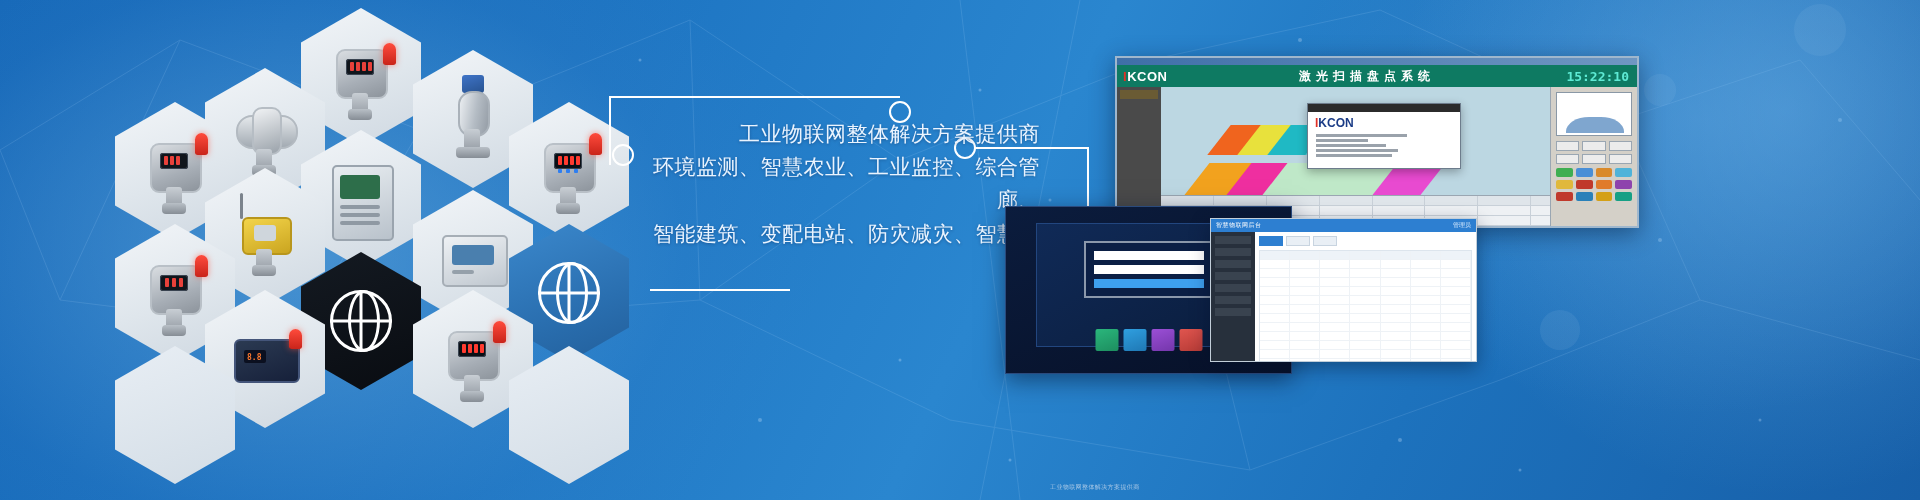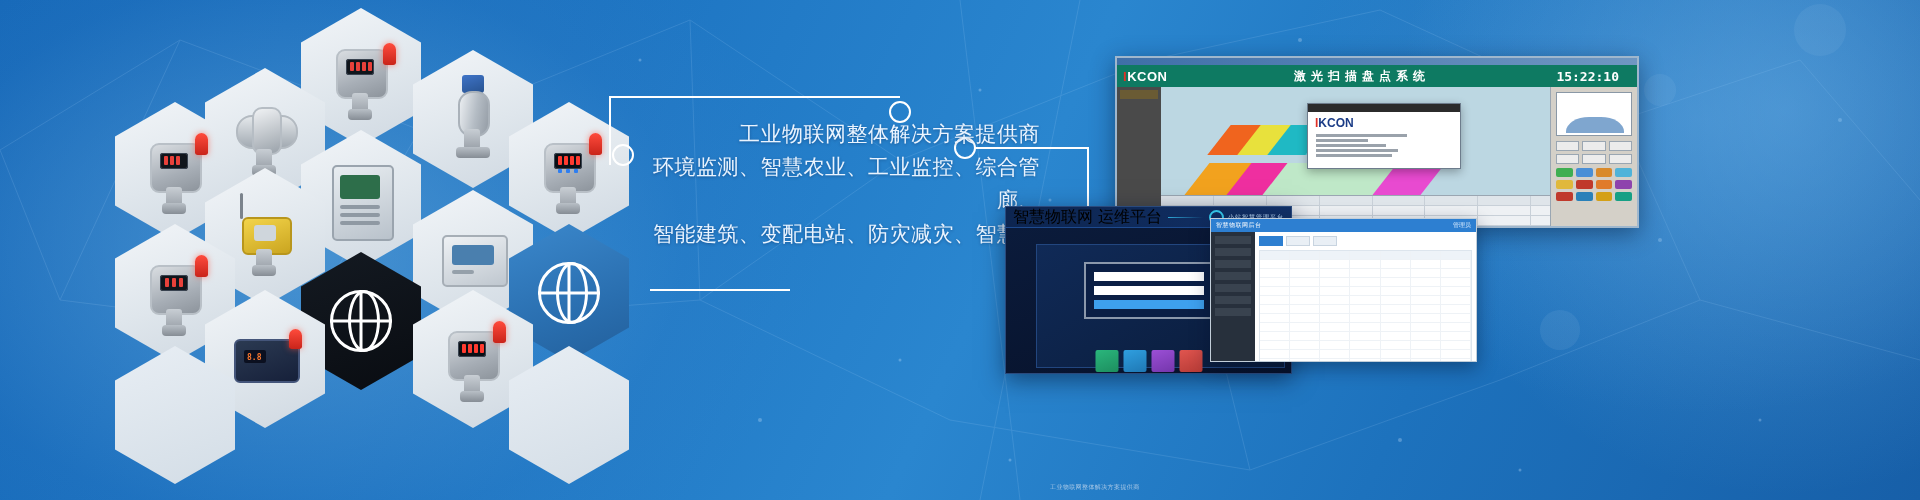--- a/index.html
+++ b/index.html
@@ -77,21 +77,21 @@
   .sub-top{margin-top:18px;}
 
   
   .mon1{position:absolute;left:1115px;top:56px;width:520px;height:168px;
     background:#0e1b2c;border:2px solid #9fb7cd;box-shadow:0 6px 22px rgba(0,18,45,.45);overflow:hidden;}
   .mon1 .titlebar{height:7px;background:linear-gradient(90deg,#3f6fa8,#6f97c2);}
   .mon1 .appbar{display:flex;align-items:center;height:22px;background:#0e7a62;}
   .brand{font:700 13px "Liberation Sans",sans-serif;color:#ffffff;padding-left:6px;letter-spacing:.5px;}
   .brand .k{color:#e03127;}
   .apptitle{flex:1;text-align:center;color:#ffffff;font-size:12px;font-weight:700;letter-spacing:5px;}
-  .clock{color:#ffffff;font:700 13px "DejaVu Sans Mono",monospace;padding-right:18px;}
+  .clock{color:#5eead4;font:700 13px "DejaVu Sans Mono",monospace;padding-right:8px;}
   .mon1 .body{display:flex;height:139px;}
   .mon1 .lnav{width:44px;background:#4a4a4a;position:relative;}
   .mon1 .lnav .tag{height:9px;margin:3px;background:#6a5b34;}
   .mon1 .lnav .btm{position:absolute;left:3px;right:3px;bottom:3px;height:10px;background:#7a2f2f;}
   .mon1 .canvas{flex:1;background:#bcd7e2;position:relative;overflow:hidden;}
   .plane{position:absolute;transform:skewX(-38deg);height:30px;}
   .tablebar{position:absolute;left:0;right:0;bottom:0;height:30px;background:#eef1f4;border-top:1px solid #9aa6b2;}
   .tbl-row{display:flex;height:9px;border-bottom:1px solid #c8d0d8;}
   .tbl-cell{flex:1;border-right:1px solid #c8d0d8;}
   .tbl-cell.h{background:#dfe5ea;}
@@ -452,28 +452,20 @@
             <i style="background:#2980b9"></i>
             <i style="background:#d4a017"></i>
             <i style="background:#16a085"></i>
           </div>
         </div>
       </div>
     </div>
   </div>
 
   <div class="mon2">
-    <div class="topbar">
-      <span class="txt">智慧物联网 运维平台</span>
-      <span class="hline"></span>
-      <span class="pill">
-        <span class="ring"></span>
-        <span class="txt">小站智慧管理平台</span>
-      </span>
-    </div>
     <div class="stage">
       <div class="frame3d"></div>
       <div class="loginbox">
         <div class="fld"></div>
         <div class="fld"></div>
         <div class="go"></div>
       </div>
       <div class="tiles">
         <b style="background:linear-gradient(160deg,#2ab67c,#1d8e5f)"></b>
         <b style="background:linear-gradient(160deg,#2f9fe0,#1f78b4)"></b>

